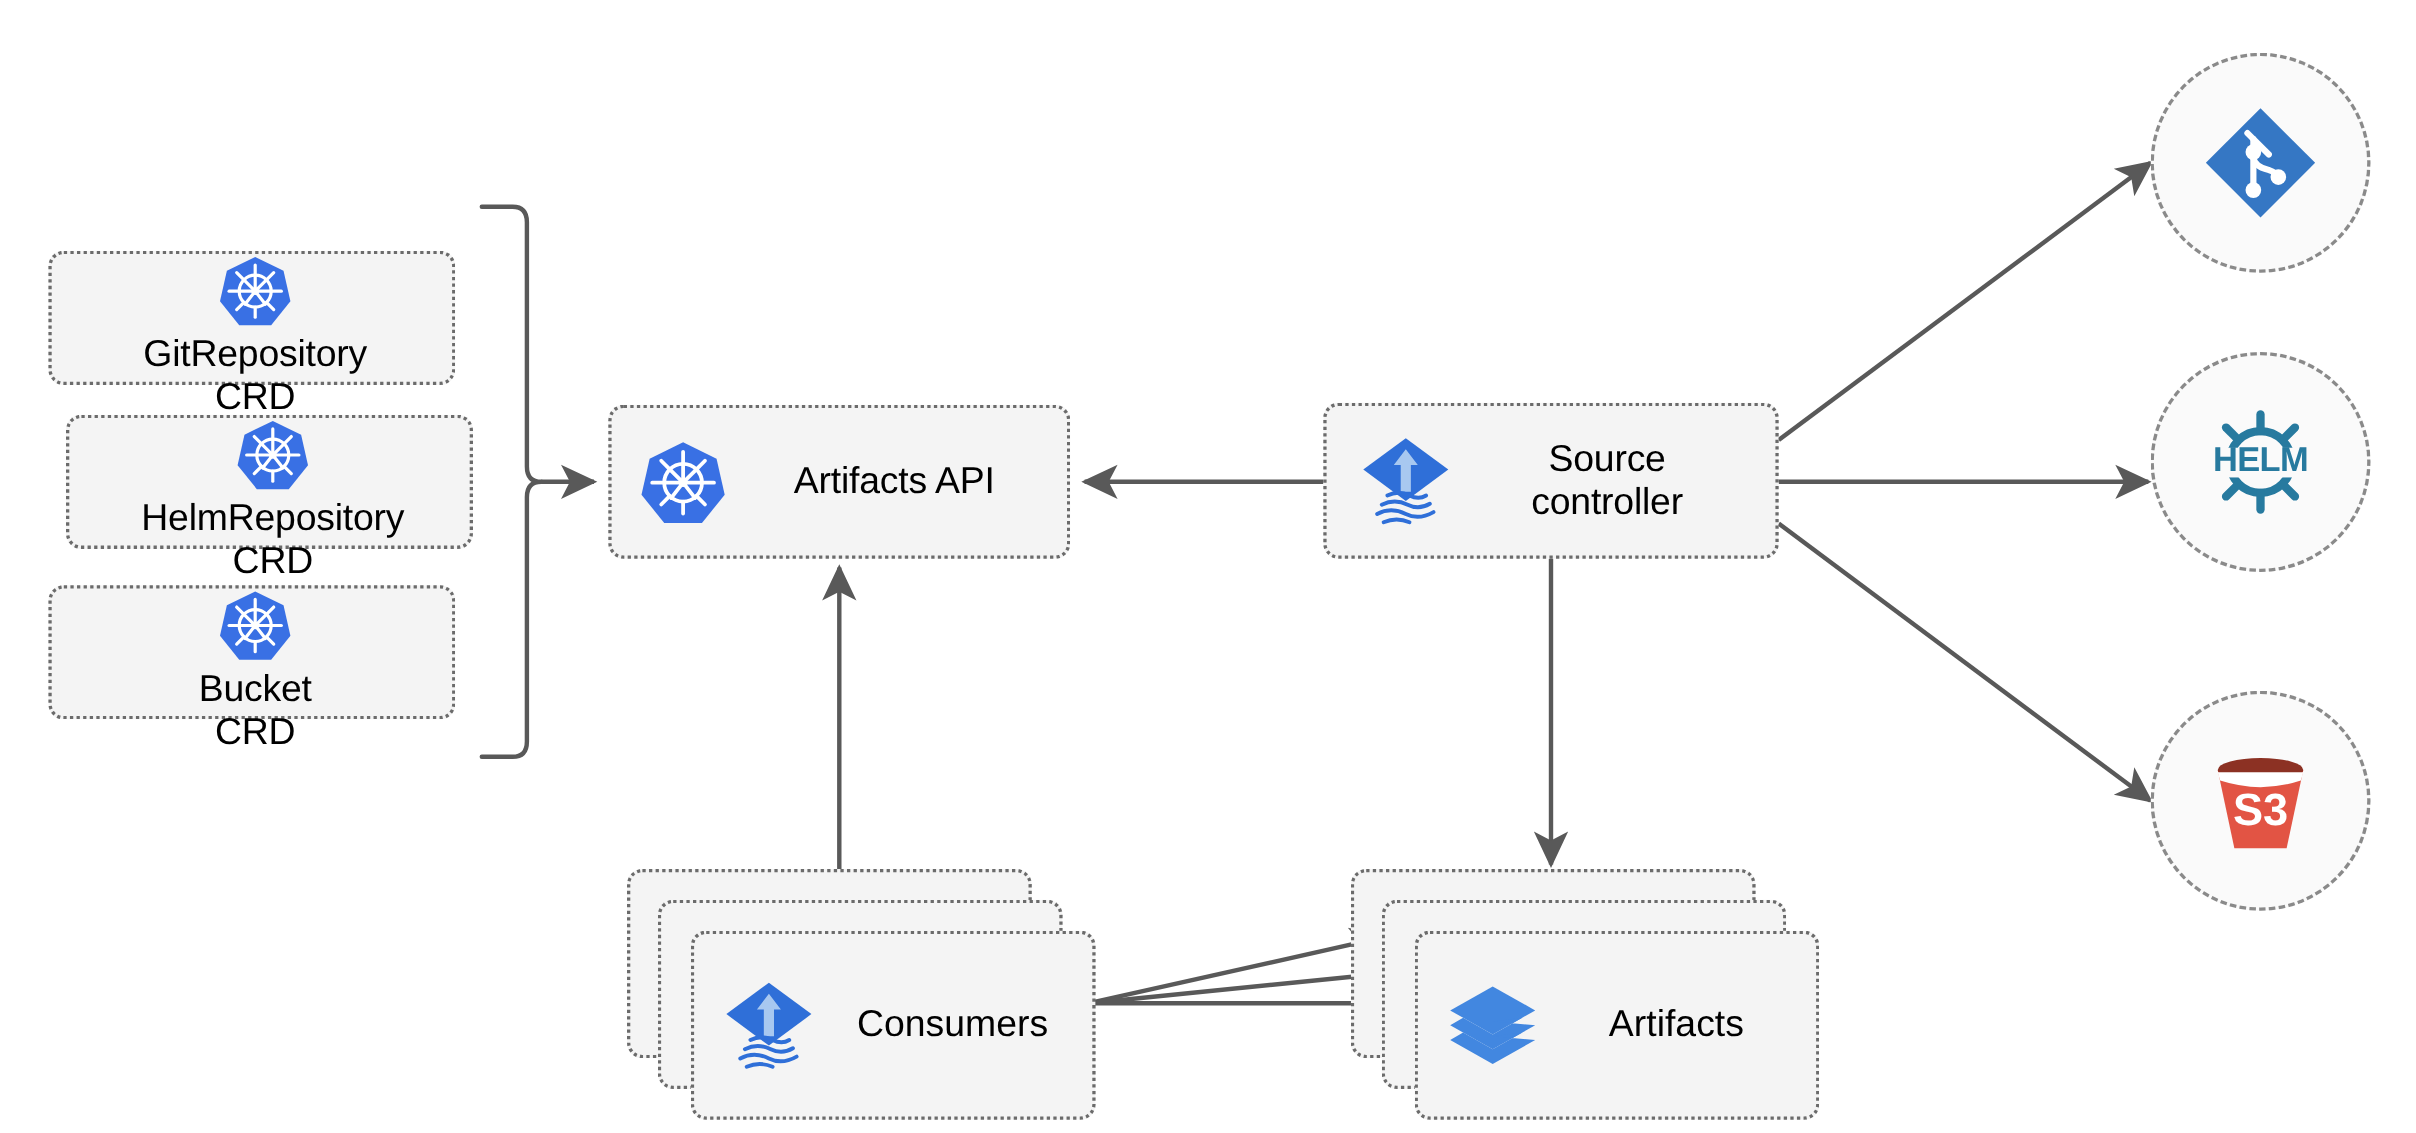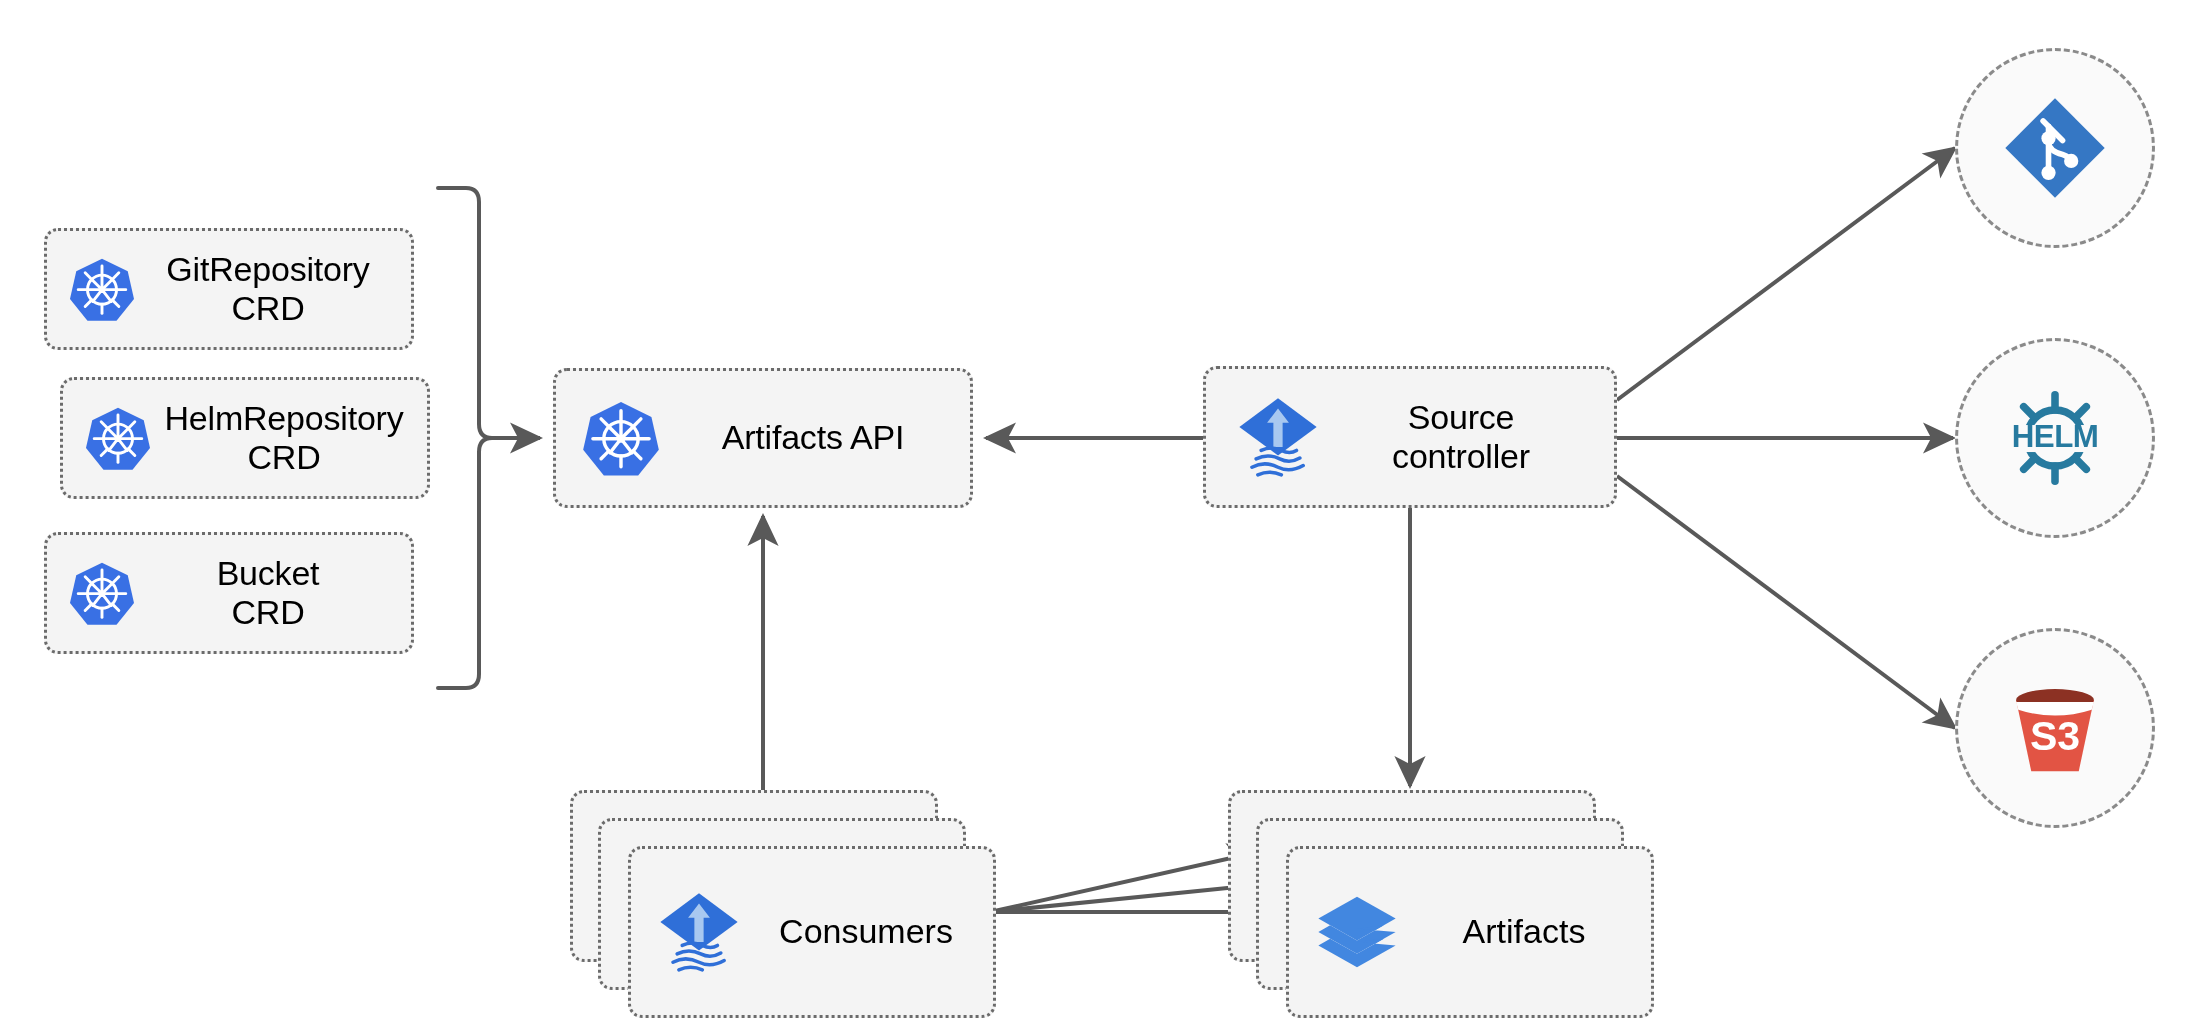--- a/index.html
+++ b/index.html
@@ -46,20 +46,21 @@
     text-align: center;
     white-space: pre-line;
     letter-spacing: -0.2px;
   }
   
   .crd {
     width: 370px;
     height: 122px;
     padding: 0 16px 0 22px;
     gap: 6px;
+    flex-direction: column;
   }
   .crd .ico { flex: 0 0 66px; height: 66px; }
   .crd .label { flex: 1 1 auto; }
 
   
   #node-k8s-api {
     left: 553px; top: 368px;
     width: 420px; height: 140px;
     padding: 0 26px 0 26px;
     gap: 22px;
@@ -345,21 +346,21 @@
           <path d="M44 44 Q44 53 57 56 Q64 58 64 64"></path>
           <line x1="39" y1="25" x2="57" y2="43"></line>
         </g>
         <circle cx="44" cy="41" r="6.6" fill="#ffffff"></circle>
         <circle cx="44" cy="73" r="6.6" fill="#ffffff"></circle>
         <circle cx="65" cy="62" r="6.6" fill="#ffffff"></circle>
       </svg>
     </span>
   </div>
 
-  <div class="circle" style="left:1955px; top:338px;">
+  <div class="circle" style="left:1955px; top:320px;">
     <span class="ico">
       <svg viewBox="0 0 100 100" xmlns="http://www.w3.org/2000/svg">
         <g stroke="#277a9f" stroke-width="7" fill="none" stroke-linecap="round">
           <circle cx="50" cy="50" r="26"></circle>
           <line x1="50" y1="10" x2="50" y2="24"></line>
           <line x1="50" y1="76" x2="50" y2="90"></line>
           <line x1="10" y1="50" x2="24" y2="50"></line>
           <line x1="76" y1="50" x2="90" y2="50"></line>
           <line x1="21" y1="21" x2="31" y2="31"></line>
           <line x1="69" y1="69" x2="79" y2="79"></line>

